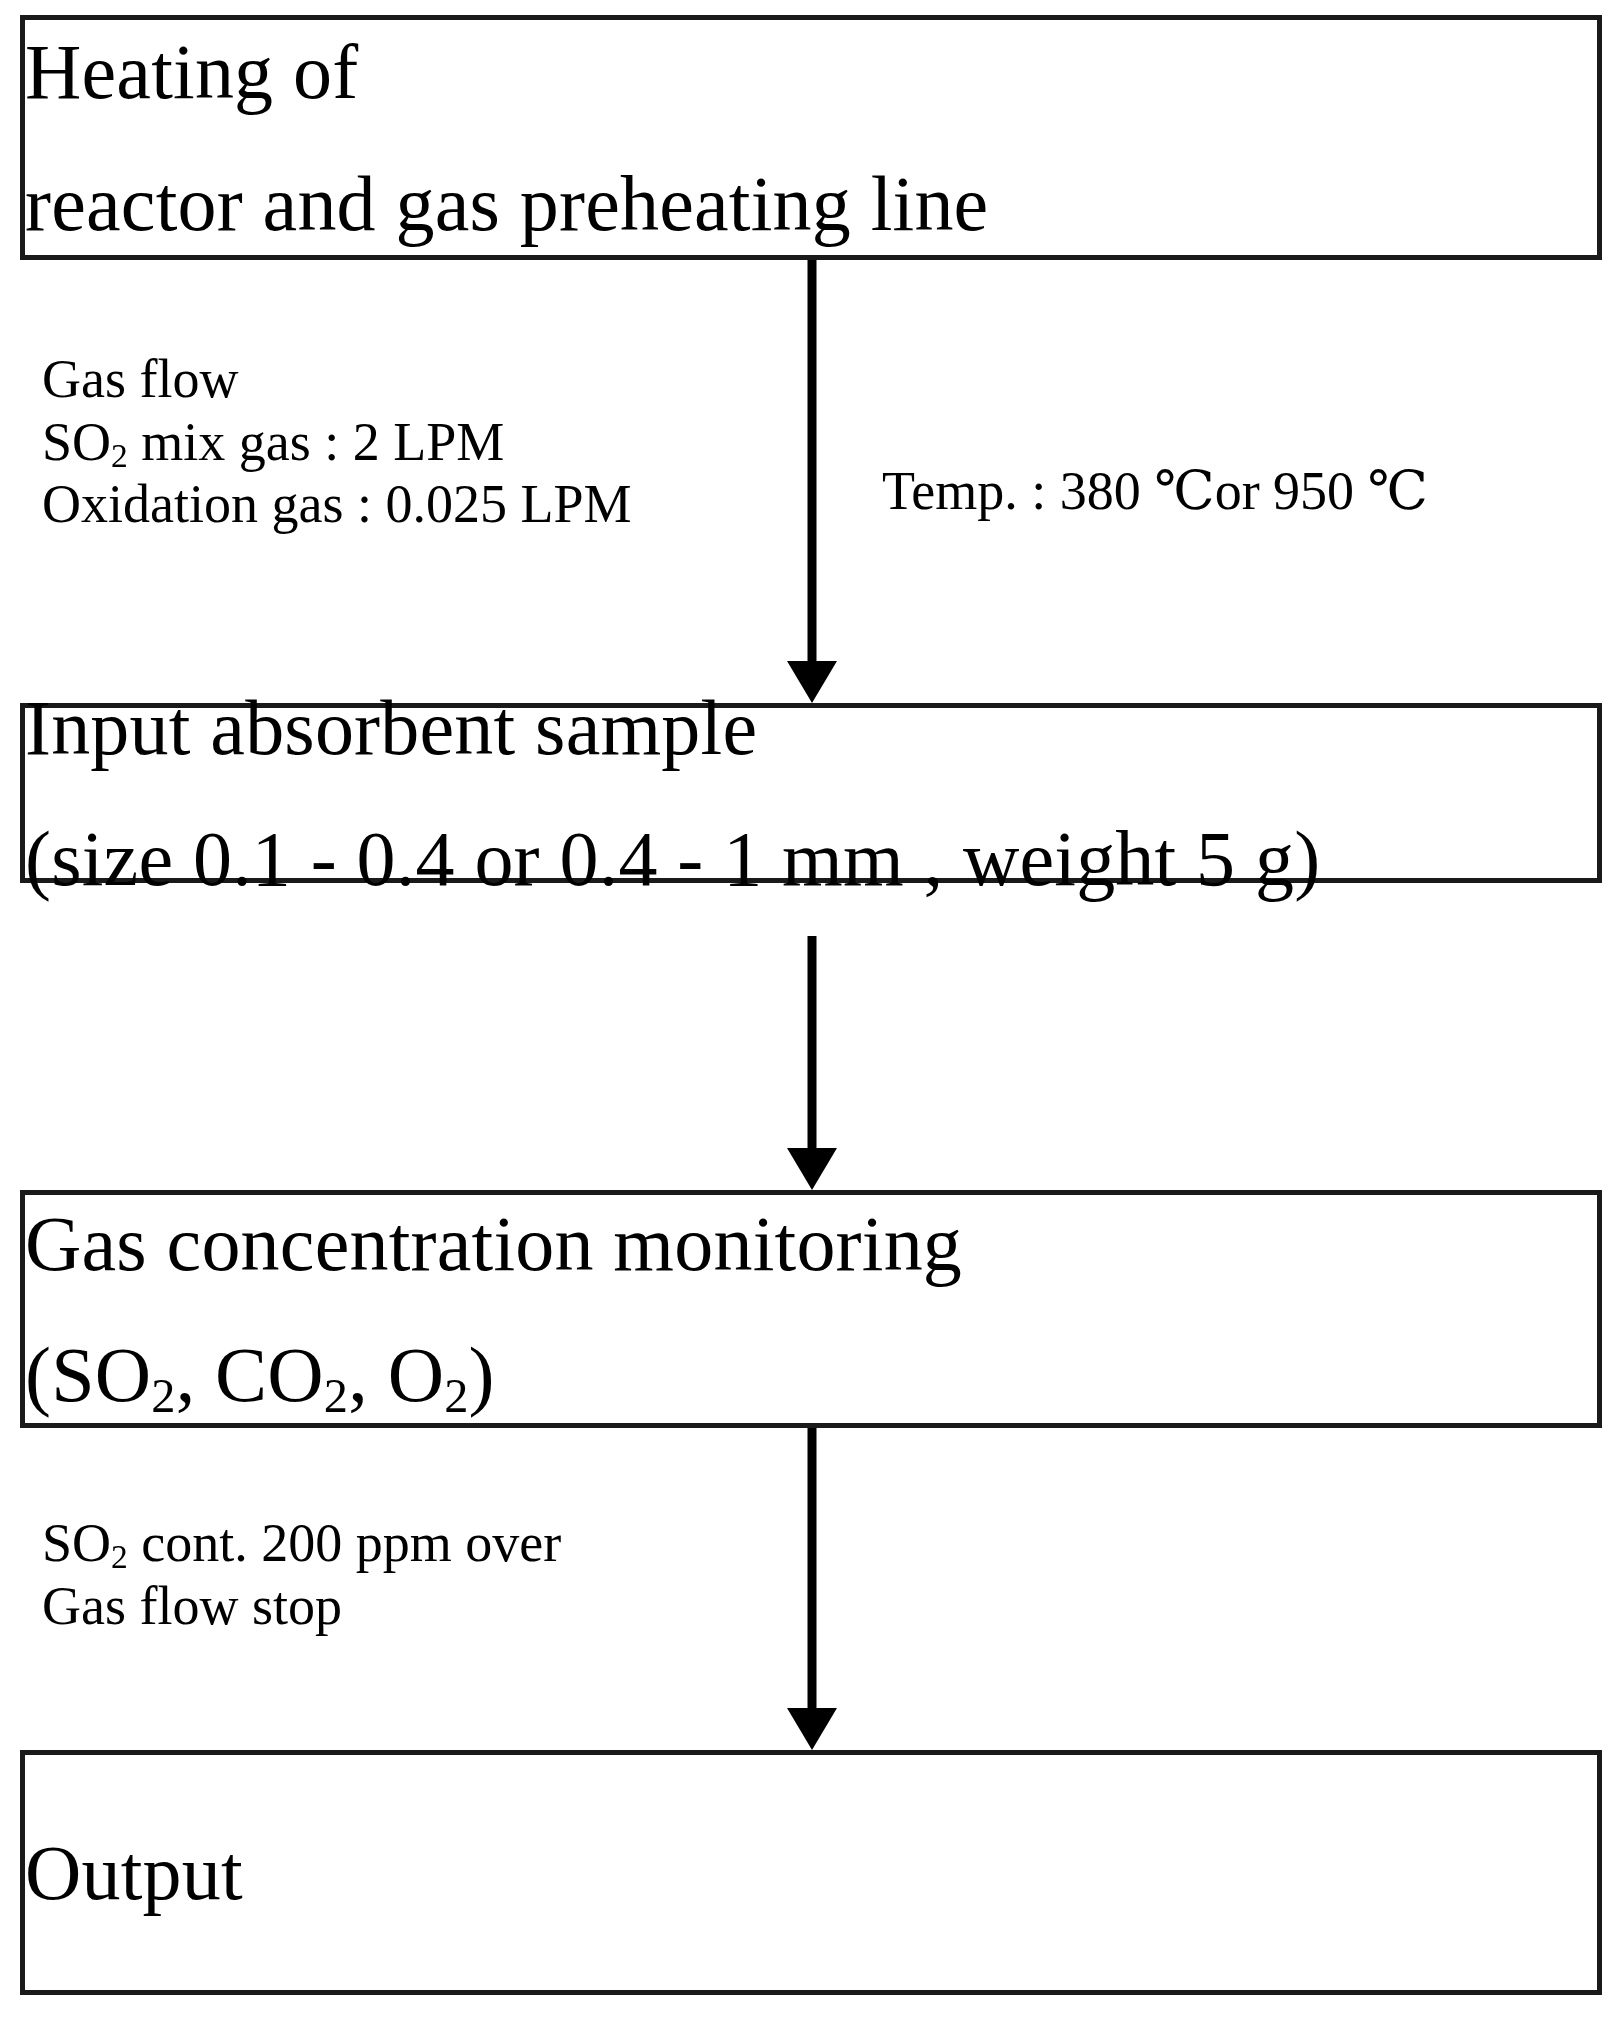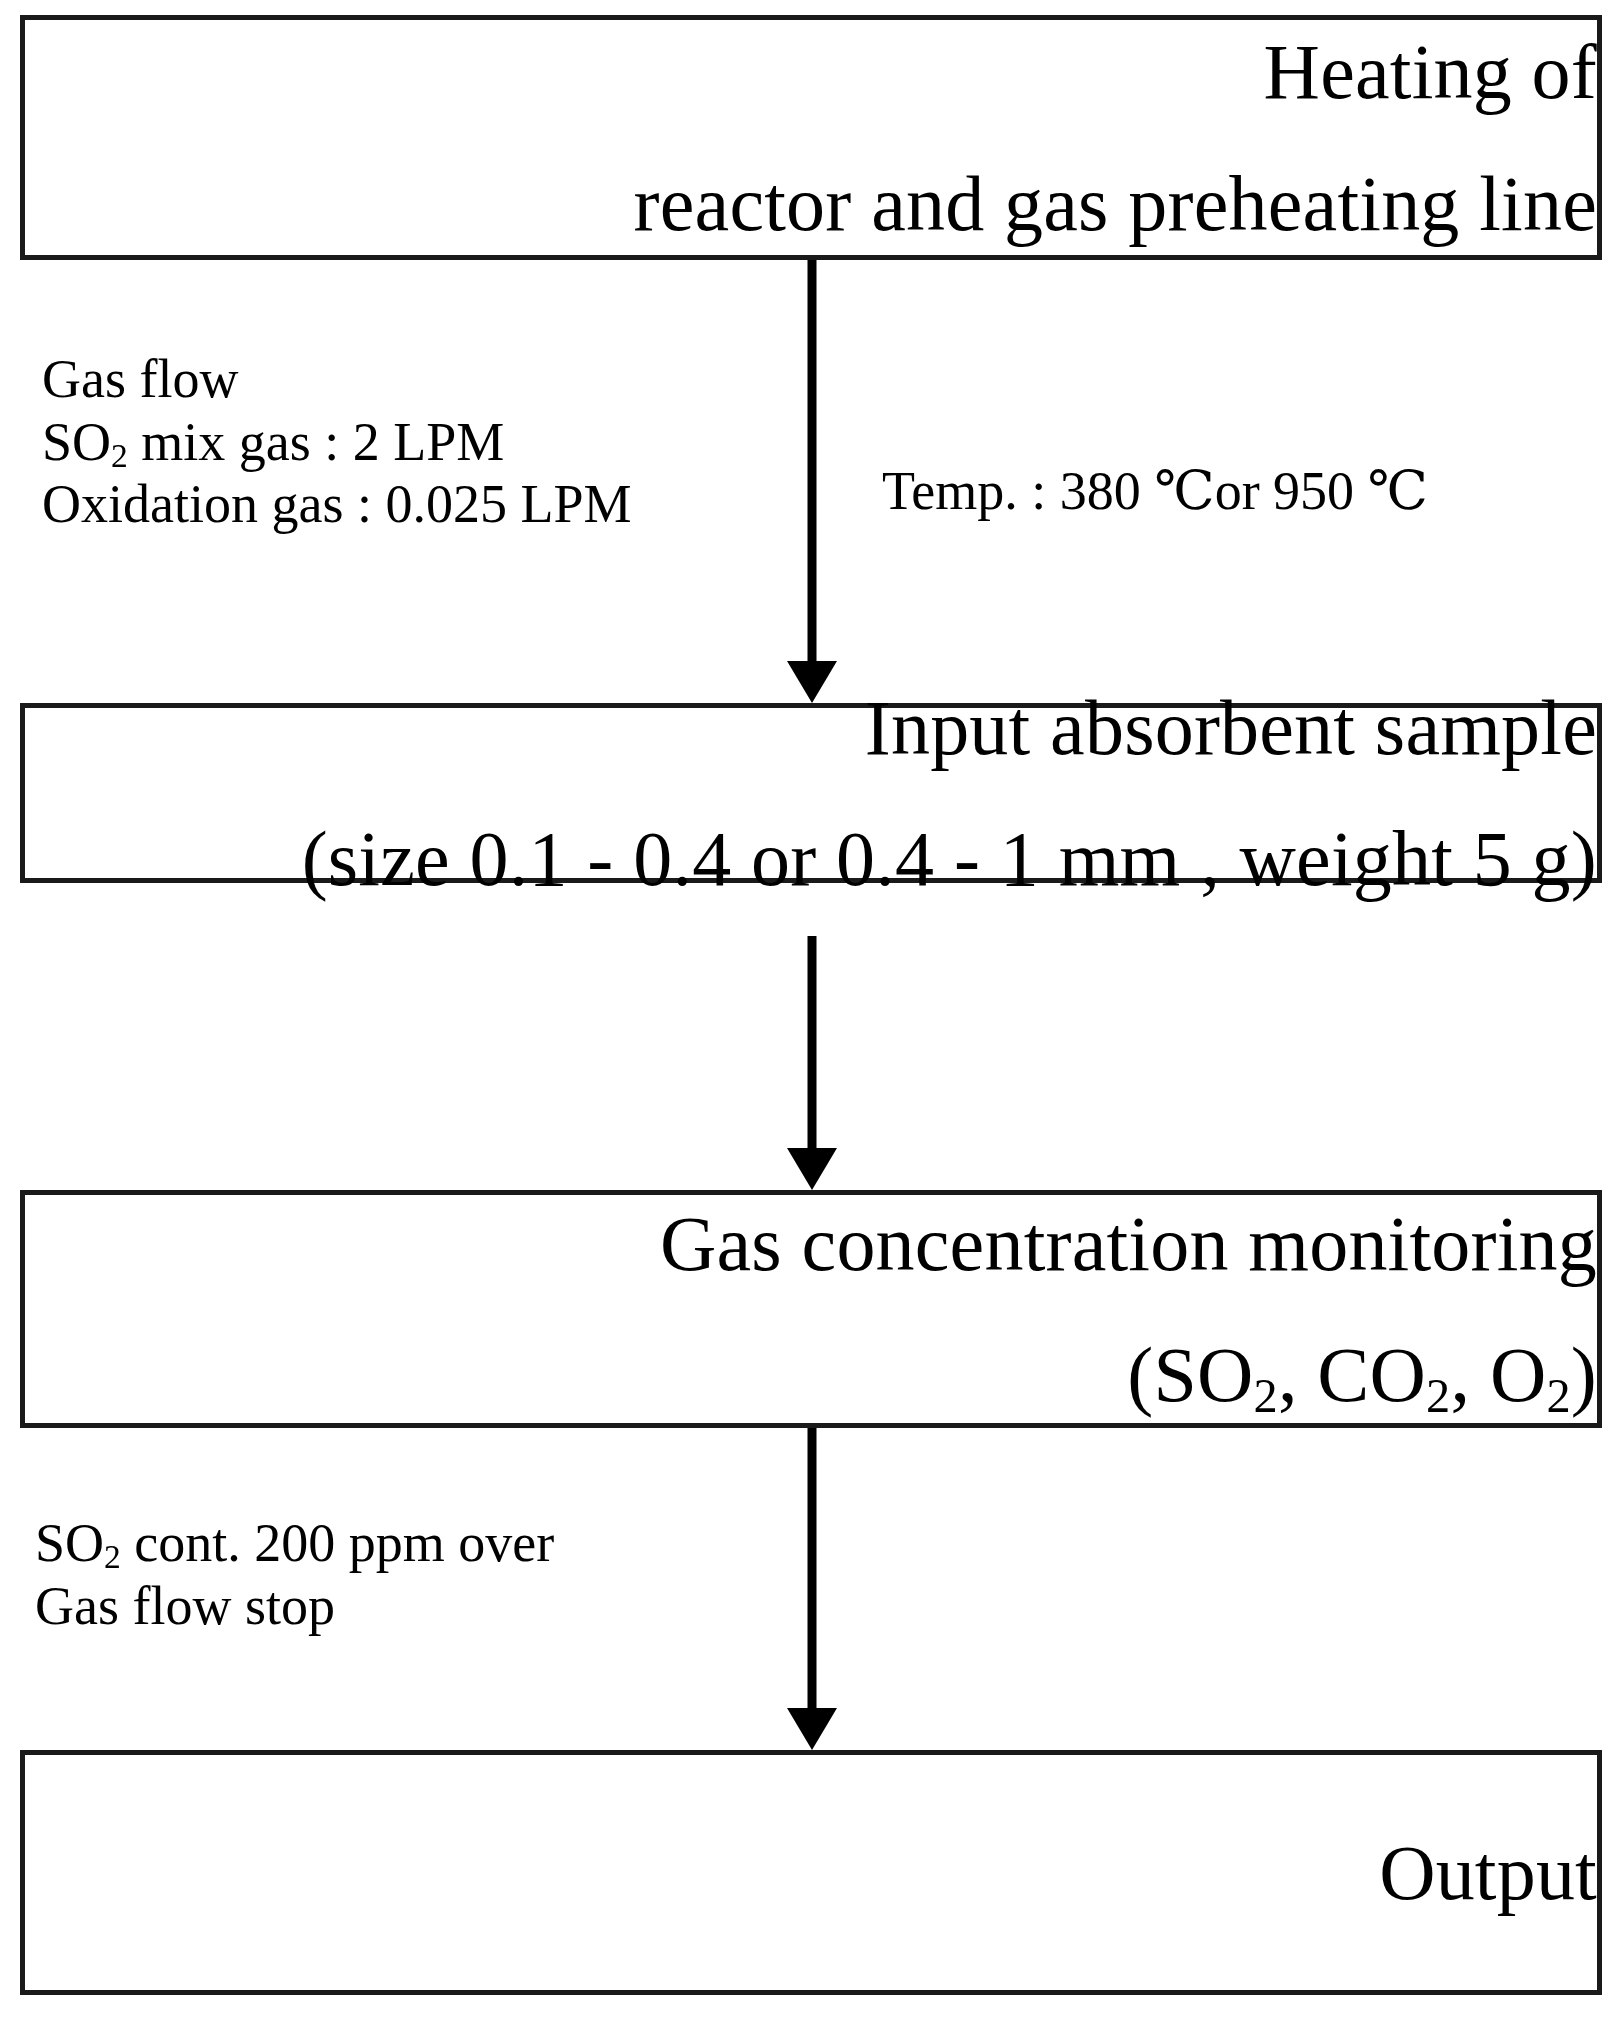--- a/index.html
+++ b/index.html
@@ -20,21 +20,21 @@
   }
 
   
   .pbox {
     position: absolute;
     box-sizing: border-box;
     border: 5px solid #1a1a1a;
     background: #ffffff;
     display: flex;
     flex-direction: column;
-    align-items: flex-end;
+    align-items: flex-start;
     justify-content: center;
     text-align: center;
     line-height: 1.12;
     font-size: 78px;
     letter-spacing: 0.2px;
     z-index: 2;
     gap: 44px;
   }
   .pbox .line {
     display: block;
@@ -122,21 +122,21 @@
   <div class="pbox" style="left:20px; top:1190px; width:1582px; height:238px;">
     <span class="line">Gas concentration monitoring</span>
     <span class="line"><span>(SO</span><sub>2</sub><span>, CO</span><sub>2</sub><span>, O</span><sub>2</sub><span>)</span></span>
   </div>
 
   <div class="connector" style="left:788px; top:1428px; width:48px; height:322px;">
     <div class="shaft" style="height:282px;"></div>
     <div class="head"></div>
   </div>
 
-  <div class="note" style="left:35px; top:1512px;">
+  <div class="note" style="left:42px; top:1512px;">
     <span class="line"><span>SO</span><sub>2</sub><span> cont. 200 ppm over</span></span>
     <span class="line">Gas flow stop</span>
   </div>
 
   <div class="pbox" style="left:20px; top:1750px; width:1582px; height:245px;">
     <span class="line">Output</span>
   </div>
 
 </div>
 

